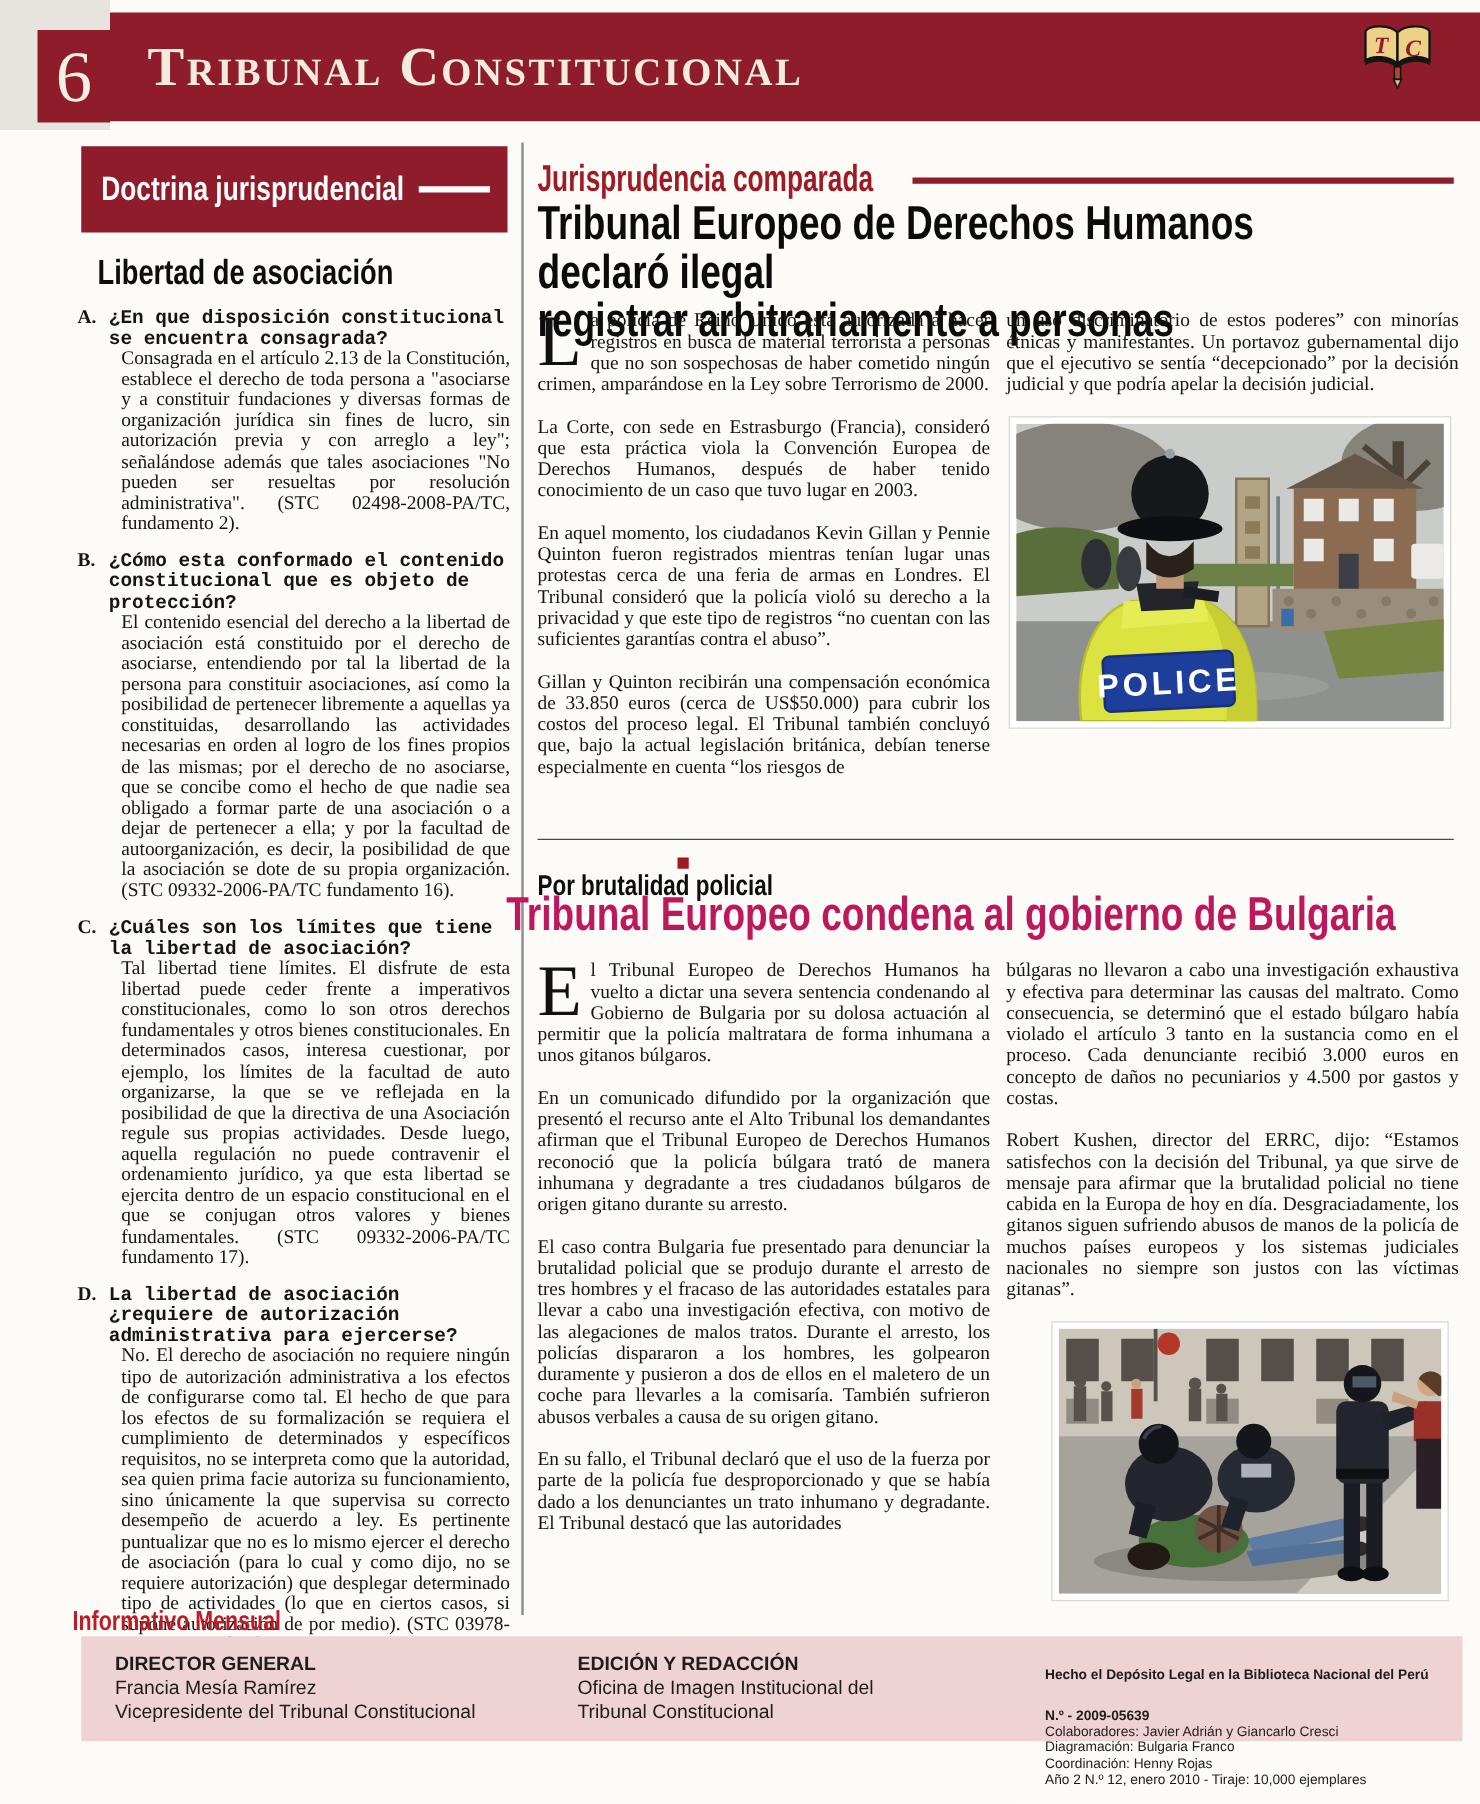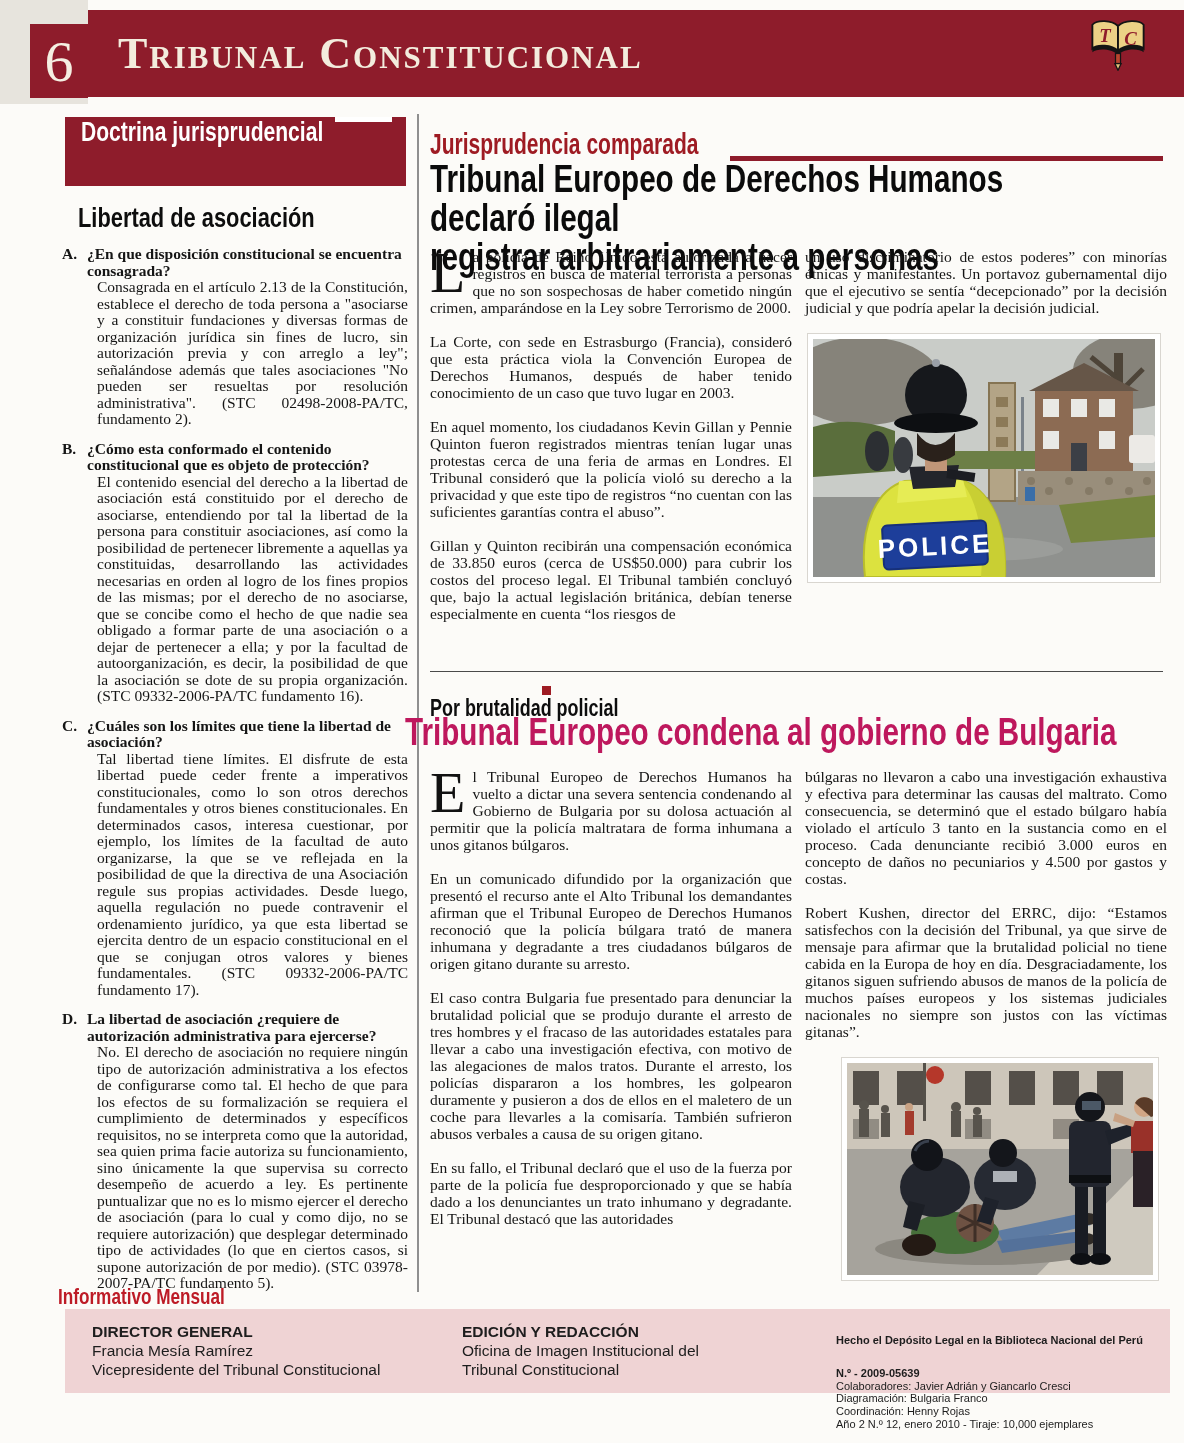--- a/index.html
+++ b/index.html
@@ -12,33 +12,33 @@
            display:flex;align-items:center;justify-content:center;}
   .pagenum{font-size:58px;color:#F5EFE2;font-family:"Liberation Serif",serif;}
   .masthead{position:absolute;left:118px;top:10px;height:87px;line-height:87px;
             font-variant:small-caps;font-weight:bold;font-size:44px;letter-spacing:2px;color:#F3ECDD;}
   .logo{position:absolute;left:1088px;top:16px;width:60px;height:82px;}
   
   .cond{display:inline-block;transform:scaleX(.78);transform-origin:0 50%;
         font-family:"Liberation Sans","DejaVu Sans",sans-serif;font-weight:bold;white-space:nowrap;}
   
   .doct-box{position:absolute;left:65px;top:117px;width:341px;height:69px;background:#8E1C2B;
-            display:flex;padding:0;box-sizing:border-box;}
+            display:flex;align-items:center;padding:0;box-sizing:border-box;}
   .doct-text{width:252px;overflow:visible;padding-left:16px;color:#fff;font-size:27px;}
   .doct-line{flex:1;height:5px;background:#fff;margin:0 14px 0 2px;}
   .topic{position:absolute;left:78px;top:202px;font-size:28px;color:#0d0d0d;}
   .qa-wrap{position:absolute;left:62px;top:246px;width:346px;}
   .qa-item{display:flex;margin-bottom:13px;}
   .qa-letter{width:25px;flex:none;font-weight:bold;font-size:15.5px;line-height:16.5px;}
   .qa-body{flex:1;}
-  .qa-q{font-weight:bold;font-size:15.5px;line-height:16.5px;text-align:left;}
+  .qa-q{font-weight:bold;font-size:15.5px;line-height:16.5px;text-align:left;font-family:Liberation Mono, monospace;}
   .qa-a{font-size:15.5px;line-height:16.5px;text-align:justify;margin-left:10px;}
   .vdivider{position:absolute;left:417px;top:114px;width:2px;height:1178px;background:#8F8F8F;}
   
-  .kicker-row{position:absolute;left:430px;top:127px;width:733px;display:flex;align-items:flex-end;}
+  .kicker-row{position:absolute;left:430px;top:127px;width:733px;display:flex;align-items:center;}
   .kicker-text{width:300px;color:#9E1B23;font-size:30px;}
   .kicker-line{flex:1;height:5px;background:#8E1C2B;}
   .headline1{position:absolute;left:430px;top:160px;width:735px;font-size:38px;line-height:39px;
              color:#0b0b0b;}
   .headline1 .cond{white-space:pre-line;}
   .cols{position:absolute;display:flex;gap:13px;width:737px;left:430px;}
   .cols1{top:248px;}
   .cols2{top:768px;}
   .col{width:362px;}
   .col p{margin:0 0 17px 0;font-size:15.5px;line-height:17px;text-align:justify;}

